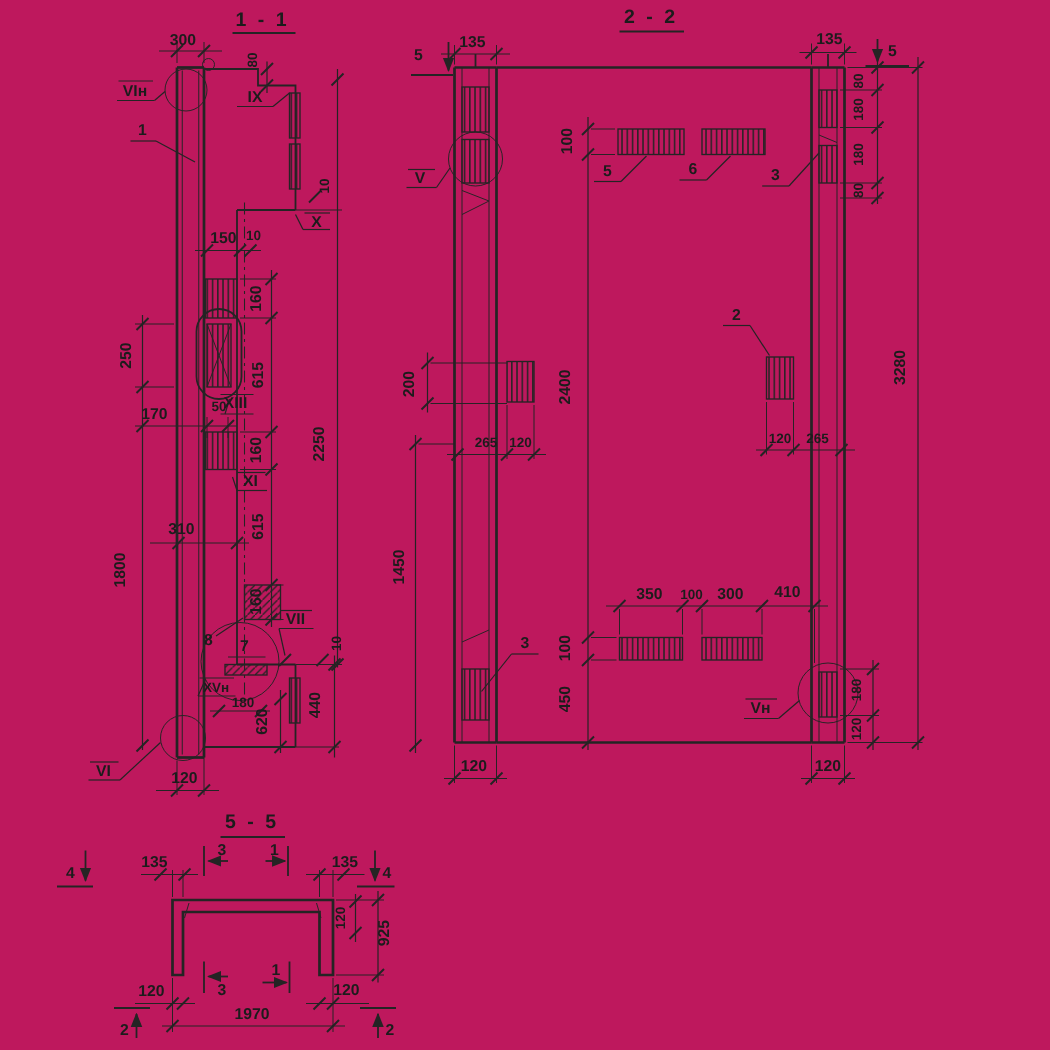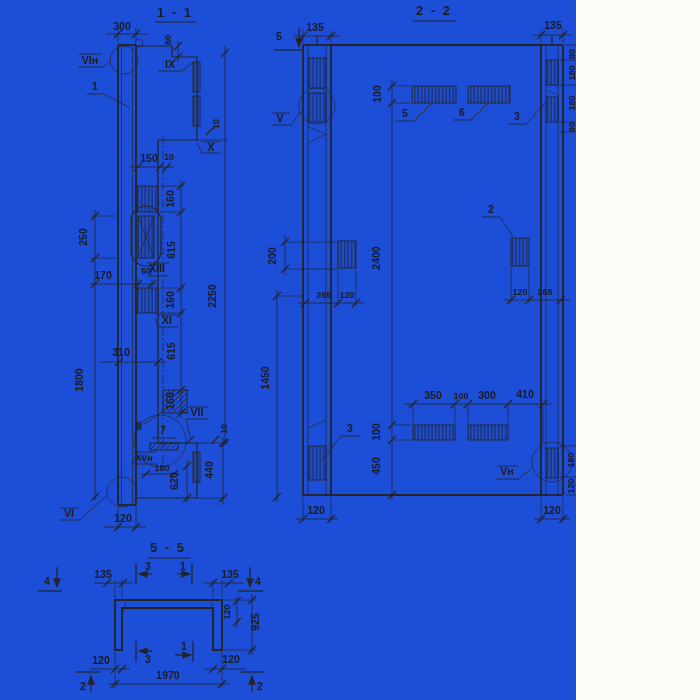--- a/index.html
+++ b/index.html
@@ -1,16 +1,16 @@
 <!DOCTYPE html>
 <html><head>
 <meta charset="utf-8">
 <style>
   html,body{margin:0;padding:0;background:#fcfbf8;}
-  #stage{width:576px;height:700px;position:relative;background:#1d4ed8;overflow:hidden;}
+  #stage{width:700px;height:700px;position:relative;background:#be185d;overflow:hidden;}
   svg{display:block;}
   .ln{stroke:#242424;stroke-width:1.2;fill:none;}
   .thk{stroke:#242424;stroke-width:1.8;fill:none;}
   .thin{stroke:#242424;stroke-width:0.65;fill:none;}
   .dim{stroke:#242424;stroke-width:0.8;fill:none;}
   .dsh{stroke:#242424;stroke-width:0.7;fill:none;stroke-dasharray:8 3 2 3;}
   .hv{fill:url(#hv);stroke:#242424;stroke-width:0.9;}
   .hd{fill:url(#hd);stroke:#242424;stroke-width:0.9;}
   text{font-family:"Liberation Sans","DejaVu Sans",sans-serif;font-size:10.5px;font-weight:600;fill:#1c1c1c;text-anchor:middle;}
   .ts{font-size:9px;}

